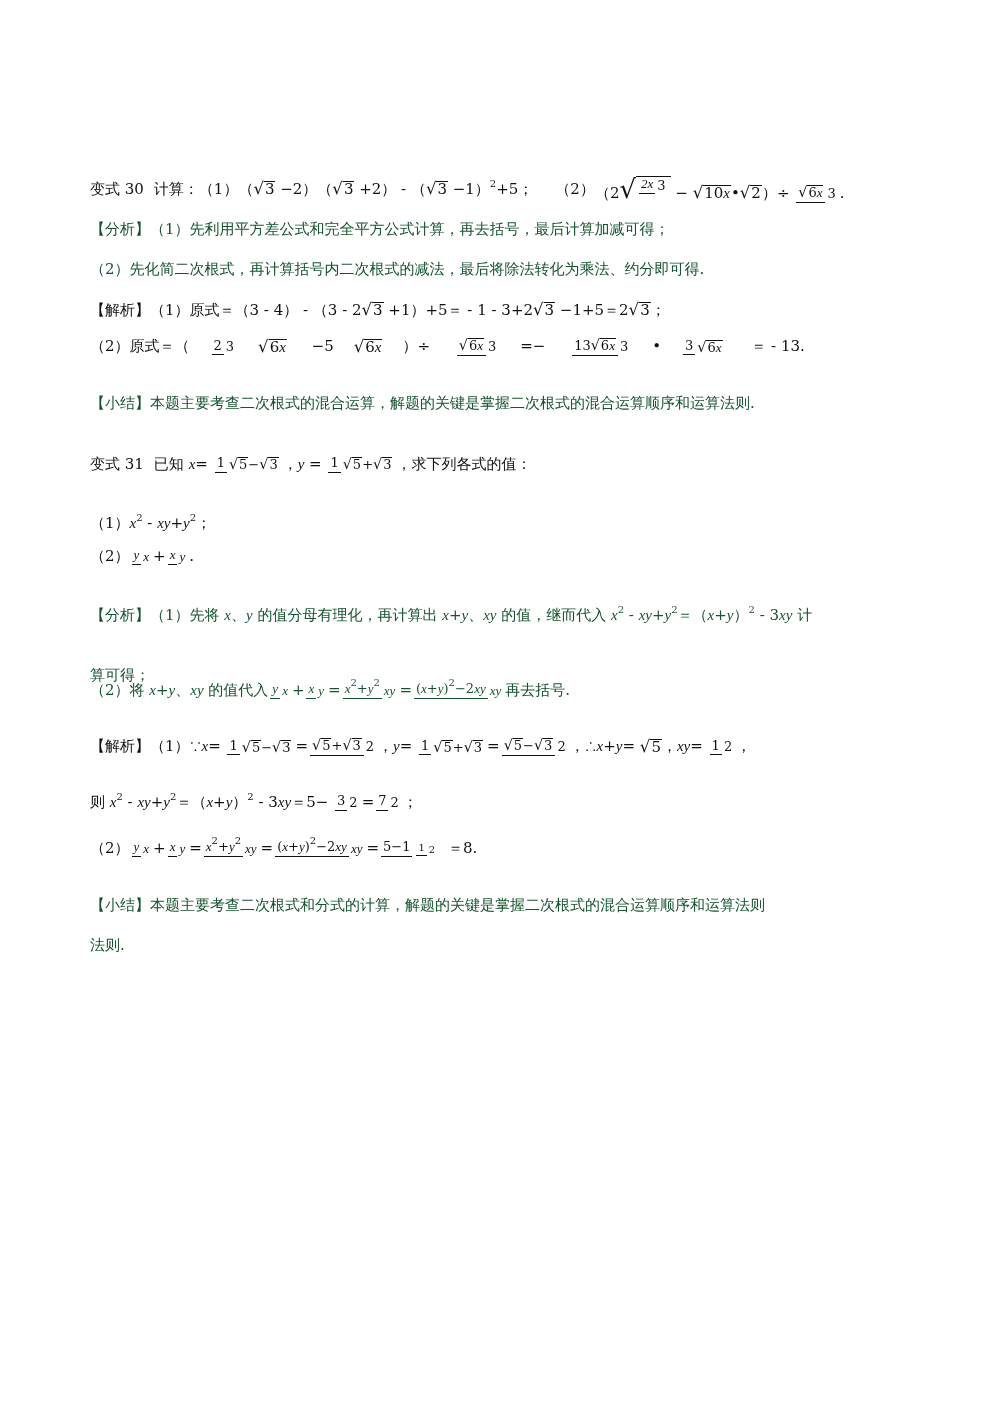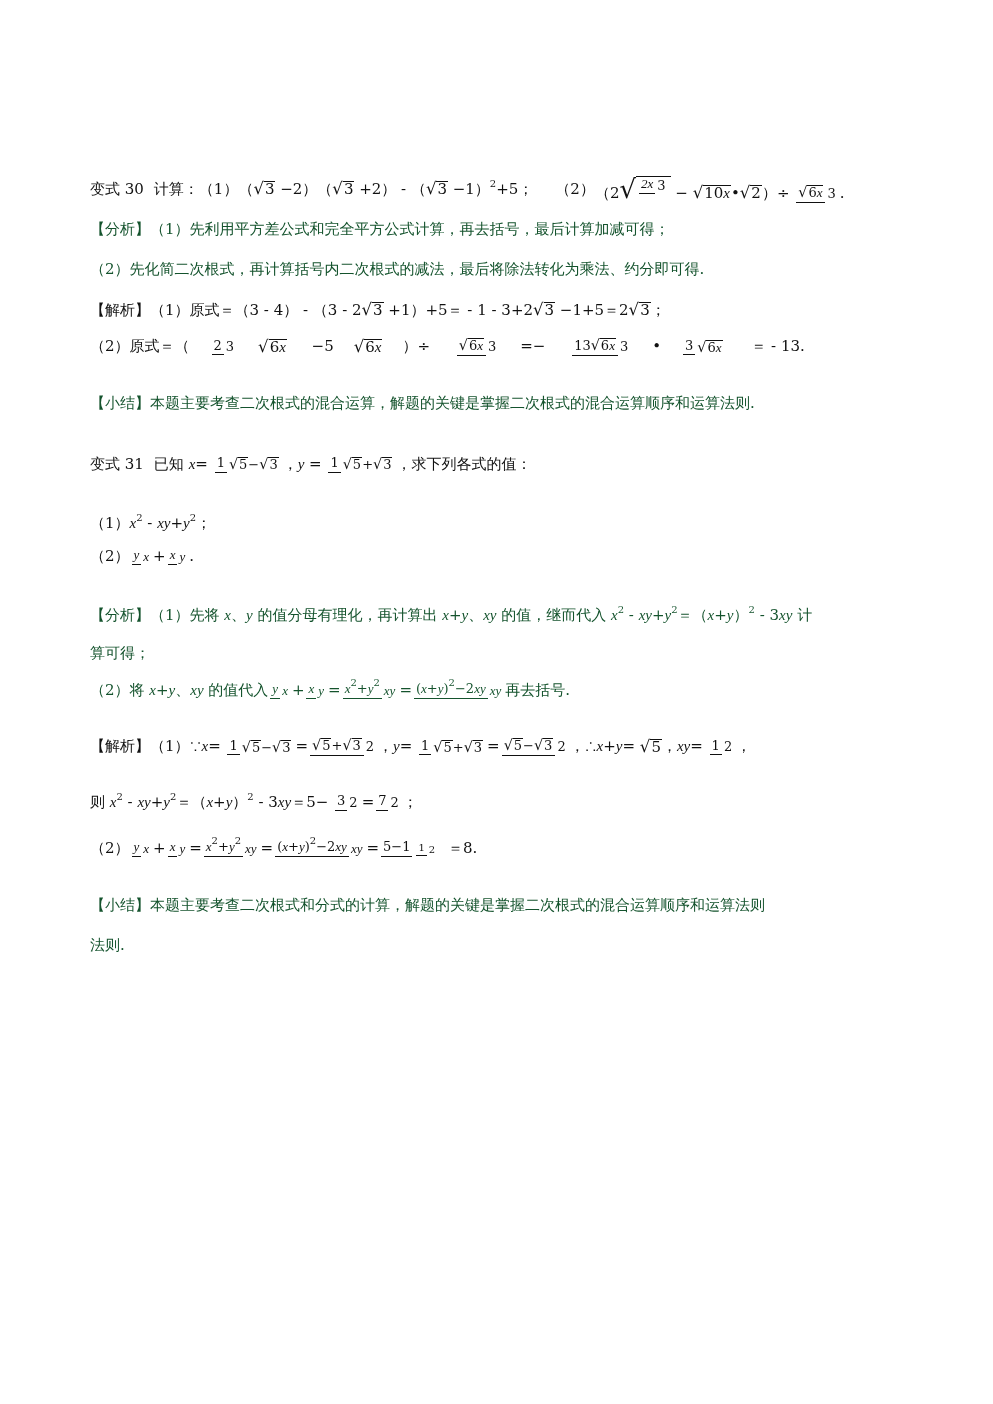--- a/index.html
+++ b/index.html
@@ -176,21 +176,21 @@
       <span class="num"><i>x</i></span>
       <span class="den"><i>y</i></span>
     </span>
   <span>.</span>
 </div>
 
 <div class="line red" style="top:608px;">
   <span>【分析】</span>
   <span class="math">（1）先将 <i>x</i>、<i>y</i> 的值分母有理化，再计算出 <i>x</i>+<i>y</i>、<i>xy</i> 的值，继而代入 <i>x</i><sup>2</sup> - <i>xy</i>+<i>y</i><sup>2</sup>＝（<i>x</i>+<i>y</i>）<sup>2</sup> - 3<i>xy</i> 计</span>
 </div>
-<div class="line red" style="top:646px;">
+<div class="line red" style="top:668px;">
   <span>算可得；</span>
 </div>
 
 <div class="line red math" style="top:682px;">
   <span>（2）将 <i>x</i>+<i>y</i>、<i>xy</i> 的值代入</span>
   <span class="frac">
       <span class="num"><i>y</i></span>
       <span class="den"><i>x</i></span>
     </span>
   <span>+</span>

